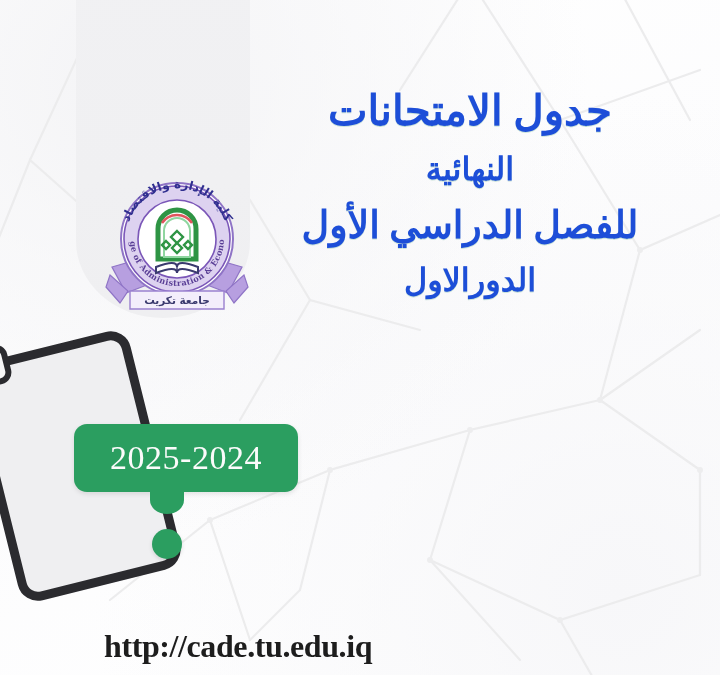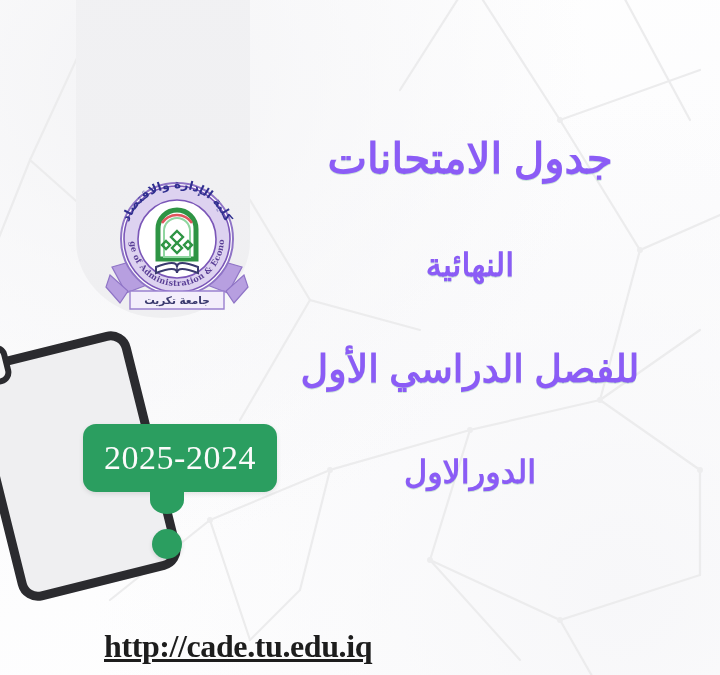--- a/index.html
+++ b/index.html
@@ -64,23 +64,23 @@
     left: 104px;
     top: 163px;
     width: 146px;
     height: 155px;
     z-index: 3;
   }
 
   
   .bubble {
     position: absolute;
-    left: 83px;
+    left: 74px;
     top: 424px;
-    width: 194px;
+    width: 224px;
     height: 68px;
     background: #2b9e60;
     border-radius: 13px;
     z-index: 4;
     box-shadow: 0 2px 5px rgba(0,0,0,0.10);
     display: flex;
     align-items: center;
     justify-content: center;
   }
   .bubble-text {
@@ -119,48 +119,46 @@
   .headline {
     position: absolute;
     right: 40px;
     top: 78px;
     width: 420px;
     z-index: 3;
     direction: rtl;
     text-align: center;
   }
   .headline-line {
-    color: #8b5cf6;
-    font-family: Liberation Sans, sans-serif;
+    color: #1d4ed8;
+    font-family: Liberation Serif, serif;
     font-weight: bold;
     font-size: 41px;
     line-height: 1.58;
     white-space: nowrap;
     text-shadow: 0 1px 0 rgba(46,148,99,0.22);
-    margin-top: 48px;
   }
   .headline-line.l1 { font-size: 42px; }
   .headline-line.l2 { font-size: 32px; }
   .headline-line.l3 { font-size: 38px; }
   .headline-line.l4 { font-size: 32px; }
   .headline-line.l5 { font-size: 38px; }
 
   
   .url {
     position: absolute;
     left: 104px;
     top: 628px;
     z-index: 4;
     color: #1d1d1d;
     font-family: "Liberation Serif", "DejaVu Serif", serif;
     font-weight: bold;
     font-size: 32px;
     letter-spacing: -0.4px;
     white-space: nowrap;
-    text-decoration: underline;
   }
 </style>
 </head>
 <body>
 
 <div class="poster">
 
   <div class="bg-sheen"></div>
 
   <svg class="bg-network" width="720" height="675" viewBox="0 0 720 675">

